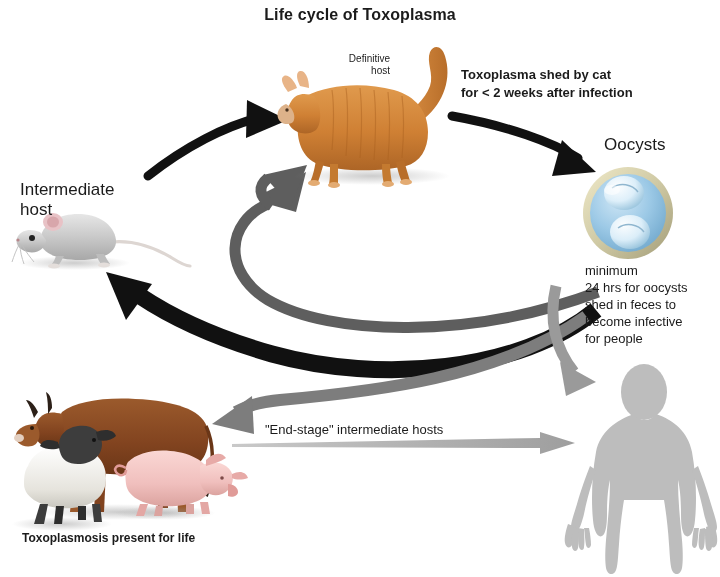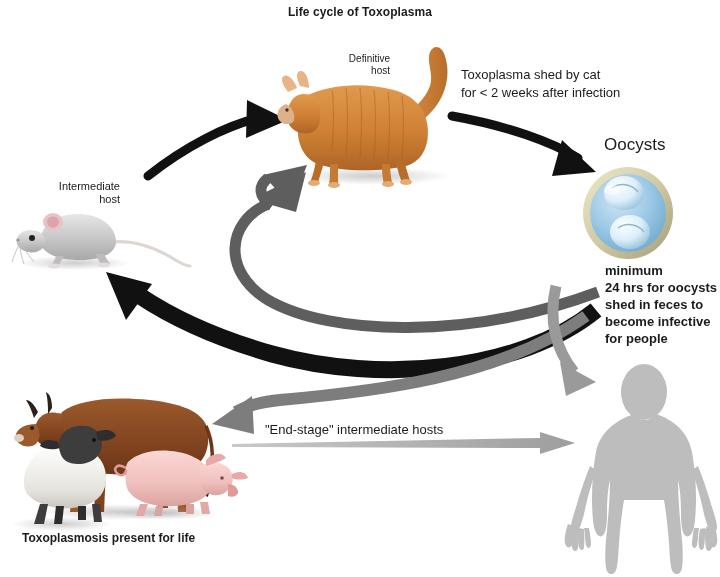--- a/index.html
+++ b/index.html
@@ -1,25 +1,25 @@
 <!DOCTYPE html>
 <html><head>
 <meta charset="utf-8">
 <style>
   html,body{margin:0;padding:0;background:#fff;}
   body{width:720px;height:577px;position:relative;overflow:hidden;
        font-family:"Liberation Sans",sans-serif;color:#1b1b1b;}
   #stage{position:absolute;inset:0;width:720px;height:577px;}
   .lbl{position:absolute;line-height:1.15;white-space:pre;}
-  #title{left:0;right:0;top:6px;text-align:center;font-size:12px;font-weight:bold;letter-spacing:.1px;}
+  #title{left:0;right:0;top:6px;text-align:center;font-size:16px;font-weight:bold;letter-spacing:.1px;}
   #defHost{left:272px;top:53px;width:118px;text-align:right;font-size:10px;}
-  #shedNote{left:461px;top:66px;font-size:13px;font-weight:normal;line-height:1.35;}
+  #shedNote{left:461px;top:66px;font-size:13px;font-weight:bold;line-height:1.35;}
   #oocystLbl{left:604px;top:135px;font-size:17px;}
-  #interHost{left:2px;top:180px;width:118px;text-align:right;font-size:11px;}
-  #minNote{left:585px;top:263px;font-size:13px;font-weight:bold;line-height:1.3;margin-left:20px;}
+  #interHost{left:20px;top:180px;width:118px;font-size:17px;}
+  #minNote{left:585px;top:263px;font-size:13px;font-weight:normal;line-height:1.3;}
   #endStage{left:265px;top:423px;font-size:13px;}
   #forLife{left:22px;top:532px;font-size:12px;font-weight:bold;}
   svg{position:absolute;left:0;top:0;overflow:visible;}
   #art{width:720px;height:577px;}
 </style>
 </head>
 <body>
 
 <div id="stage">
 

